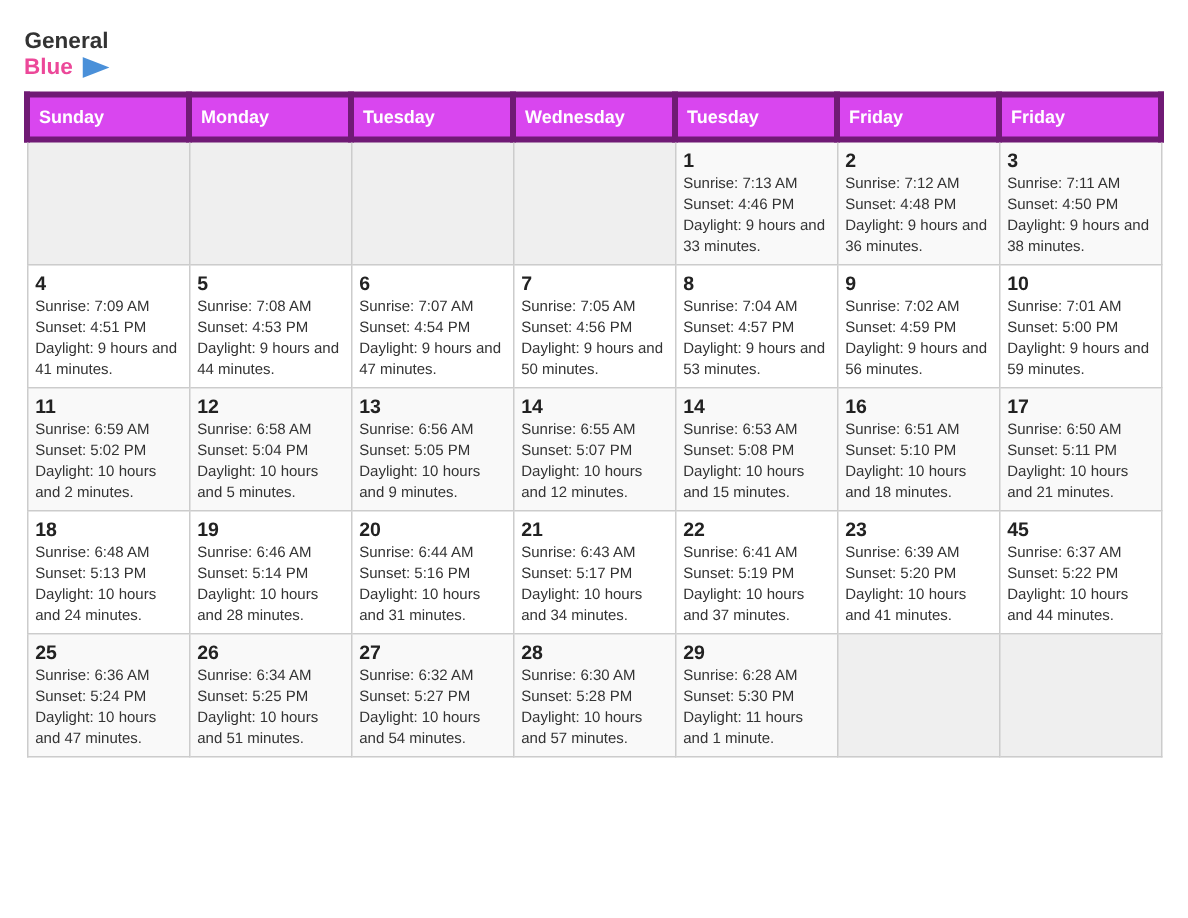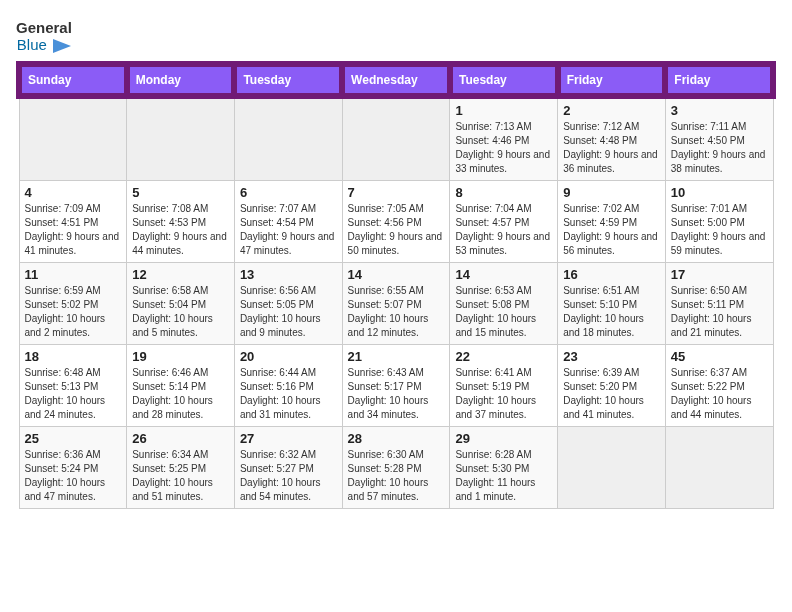--- a/index.html
+++ b/index.html
@@ -35,27 +35,27 @@
       font-size: 14px;
       color: #555;
       margin-top: 2px;
     }
     .calendar {
       width: 100%;
       border-collapse: collapse;
       font-size: 11px;
     }
     .calendar thead th {
-      background: #8b5cf6;
+      background: #d946ef;
       color: #fff;
       text-align: left;
       padding: 6px 6px;
       font-size: 12px;
       font-weight: bold;
-      border: 6px solid #701a75;
+      border: 4px solid #701a75;
     }
     .calendar tbody td {
       border: 1px solid #ccc;
       vertical-align: top;
       padding: 4px 5px;
       width: 108px;
       min-height: 80px;
       background: #fff;
     }
     .calendar tbody tr:nth-child(odd) td {
@@ -83,21 +83,21 @@
       background: #efefef !important;
     }
   </style>
 </head>
 <body>
 
 <div class="header-area">
   <div class="logo">
   <div style="display:flex;flex-direction:column;align-items:center;line-height:1.1;">
     <span style="font-size:15px;font-weight:bold;color:#333;">General</span>
-    <span style="font-size:15px;font-weight:normal;color:#0369a1;">Blue
+    <span style="font-size:15px;font-weight:bold;color:#ec4899;">Blue
       <svg width="18" height="14" viewBox="0 0 18 14" style="vertical-align:middle;margin-left:2px;">
         <polygon points="0,0 18,7 0,14" fill="#4a90d9"></polygon>
       </svg>
     </span>
   </div>
 </div>
   <div class="title-block">
     <div class="month-year"></div>
     <div class="location"></div>
   </div>

